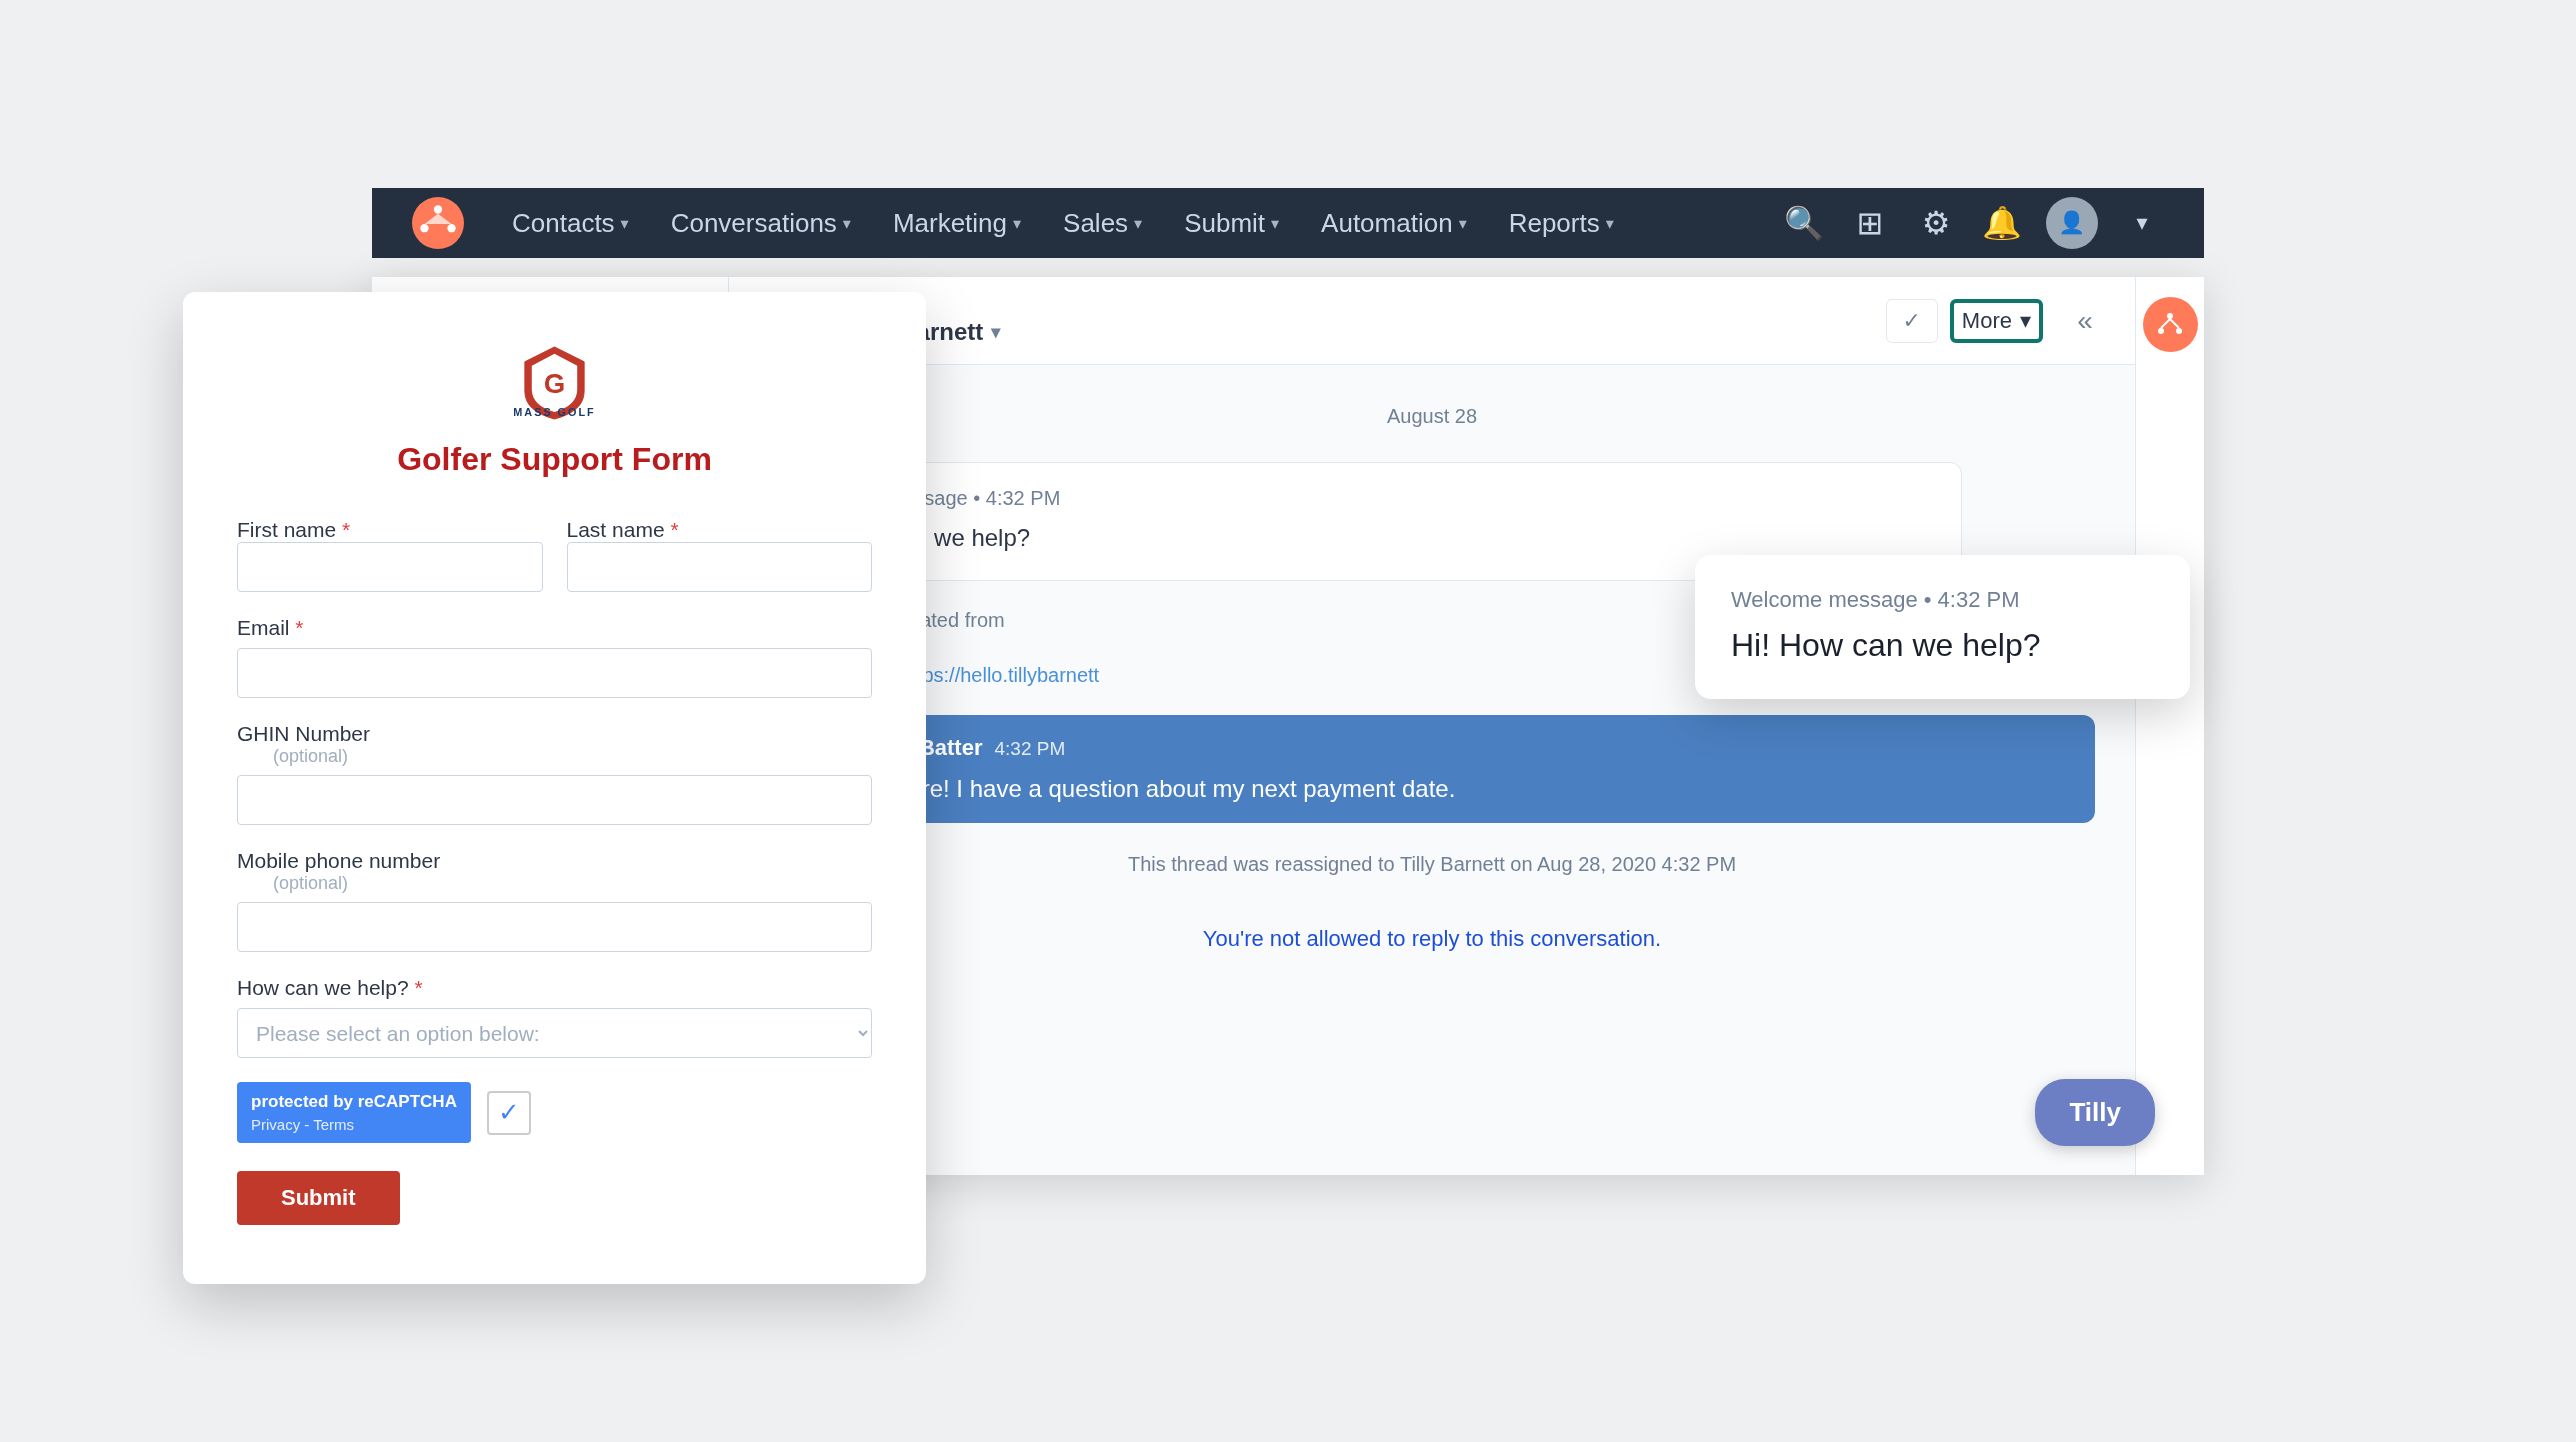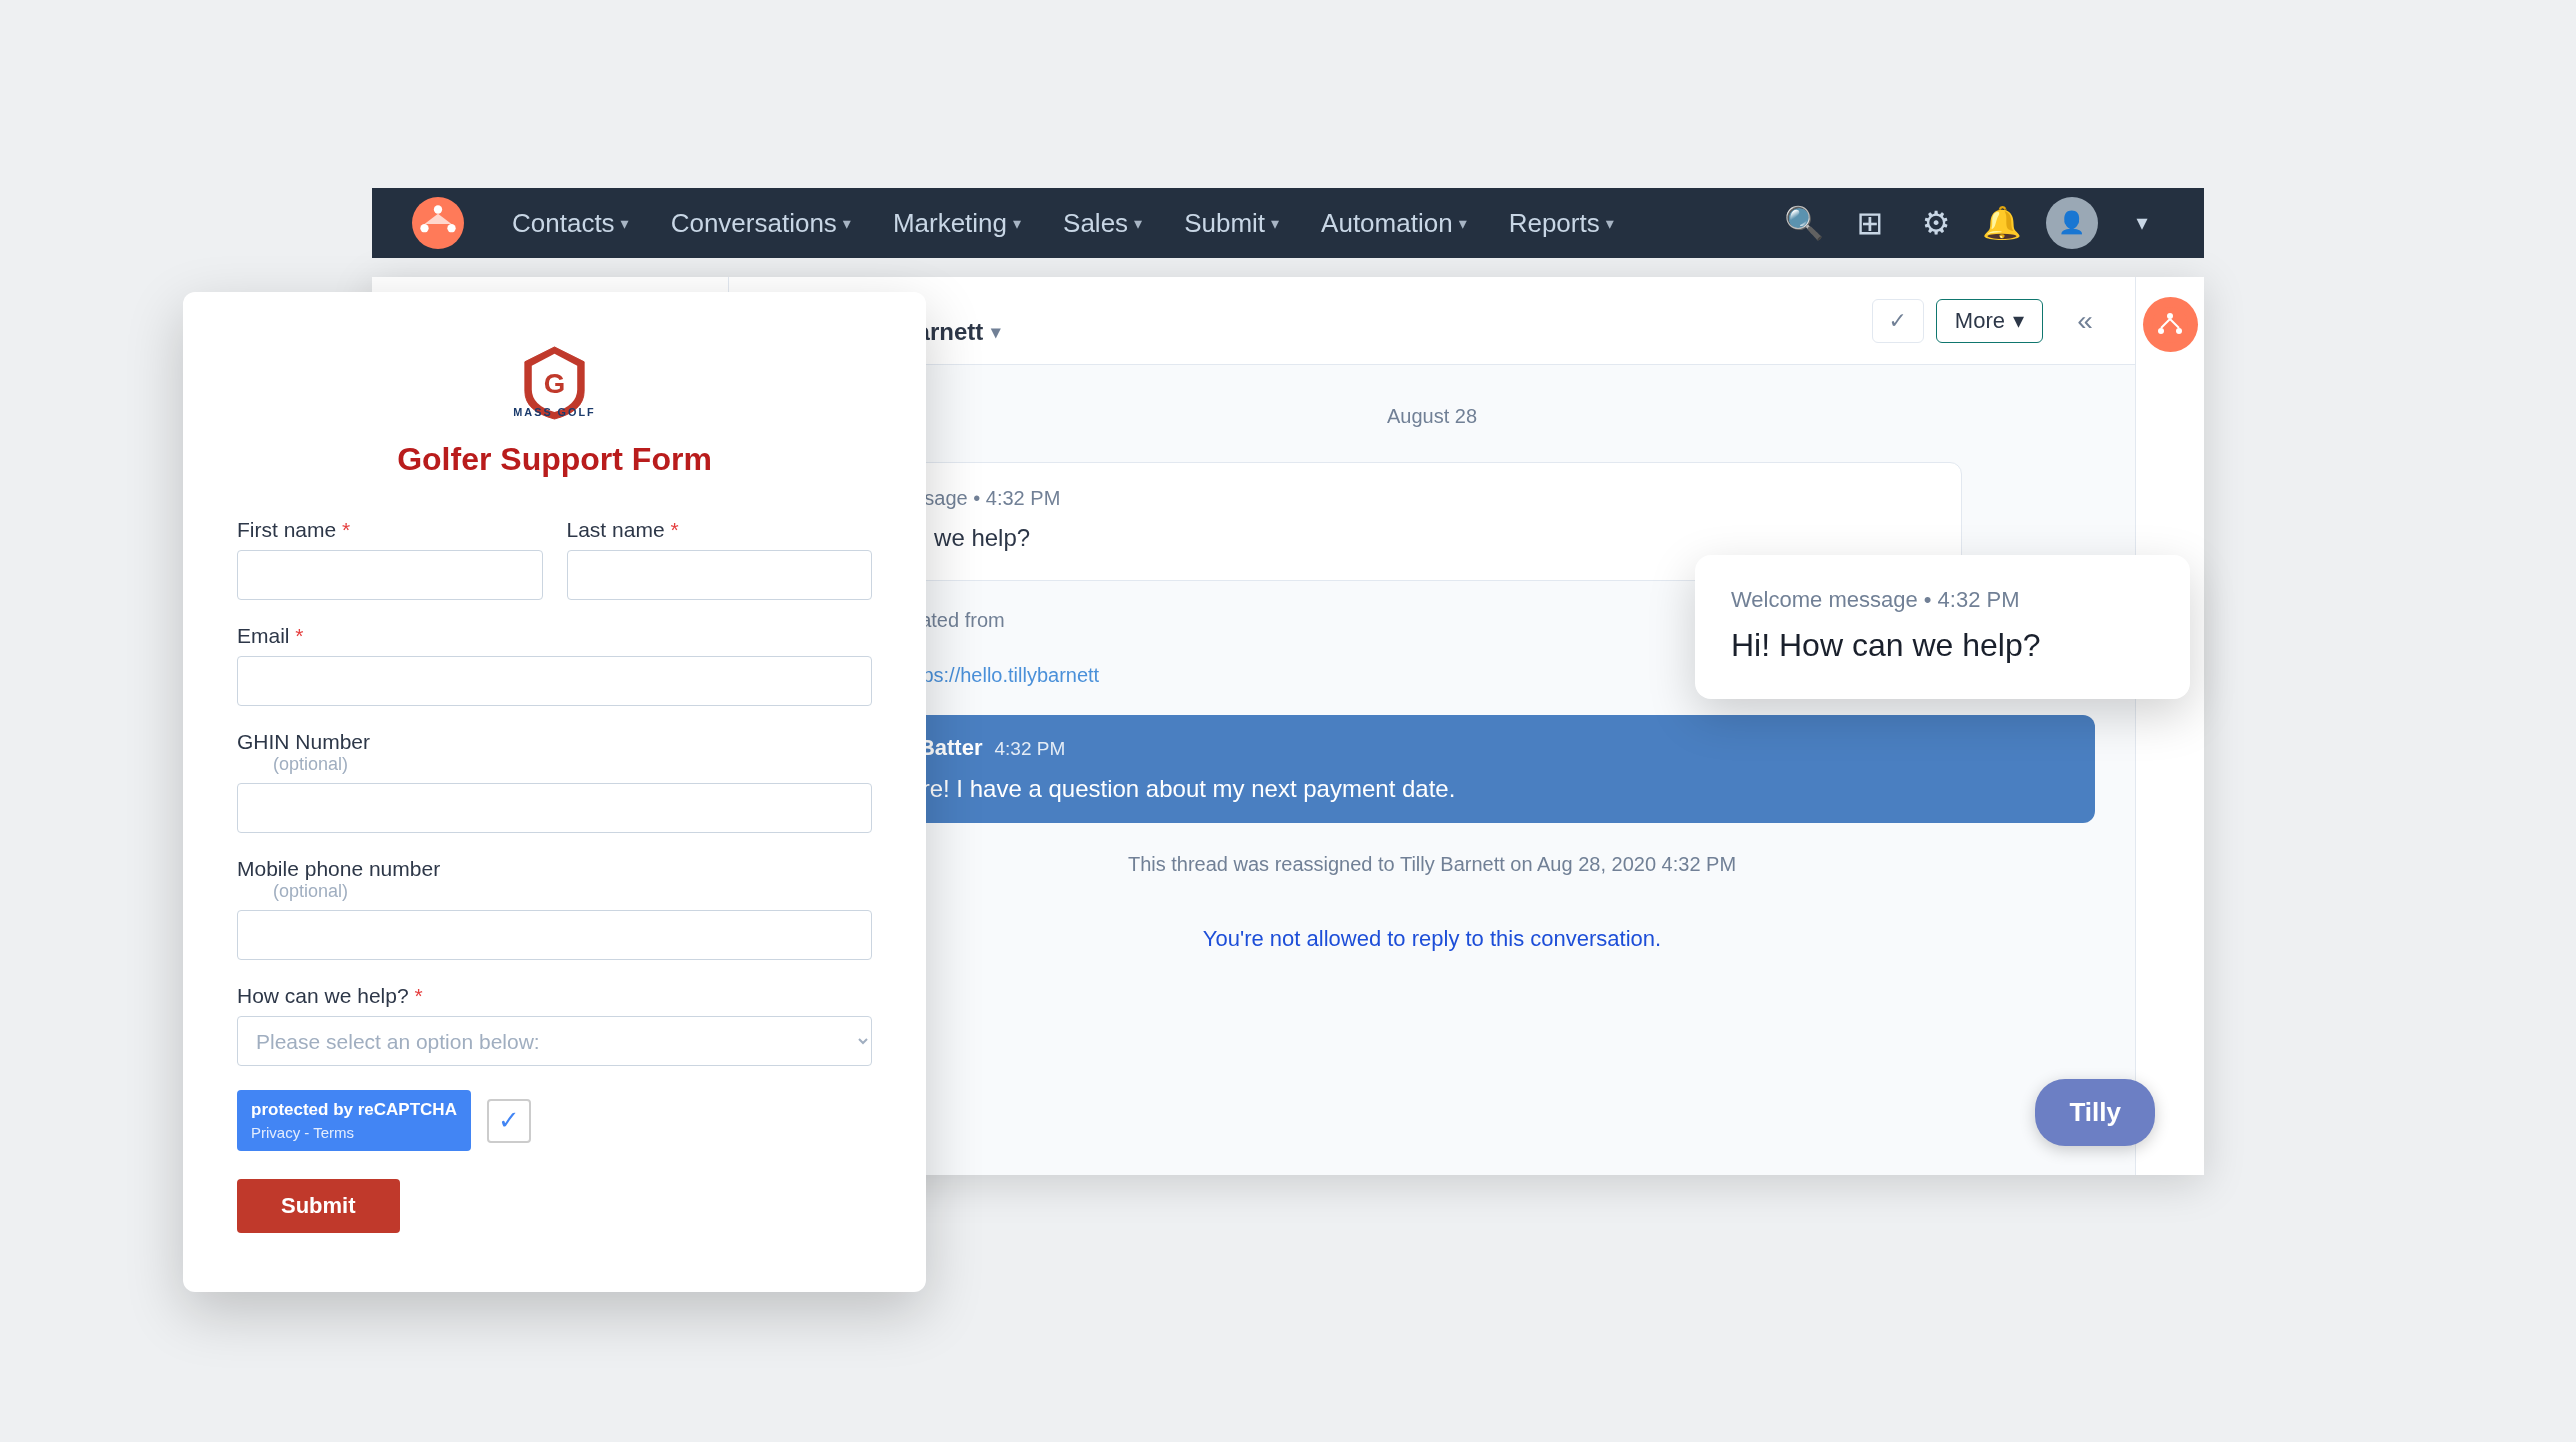--- a/index.html
+++ b/index.html
@@ -246,27 +246,27 @@
       display: flex;
       align-items: center;
       justify-content: center;
       cursor: pointer;
       color: #718096;
       font-size: 22px;
     }
 
     .btn-more {
       height: 44px;
-      border: 1px solid #0f766e;
+      border: 4px solid #0f766e;
       background: #fff;
       border-radius: 6px;
       display: flex;
       align-items: center;
       gap: 8px;
-      padding: 0 18px;
+      padding: 0 8px;
       cursor: pointer;
       color: #2d3748;
       font-size: 22px;
     }
 
     .btn-collapse {
       width: 44px;
       height: 44px;
       display: flex;
       align-items: center;
@@ -434,21 +434,21 @@
 
     .form-row {
       display: flex;
       gap: 24px;
       margin-bottom: 24px;
     }
 
     .form-field {
       display: flex;
       flex-direction: column;
-      gap: 8px;
+      gap: 0;
       flex: 1;
     }
 
     .form-field-full {
       display: flex;
       flex-direction: column;
       gap: 8px;
       margin-bottom: 24px;
       justify-content: space-between;
     }

